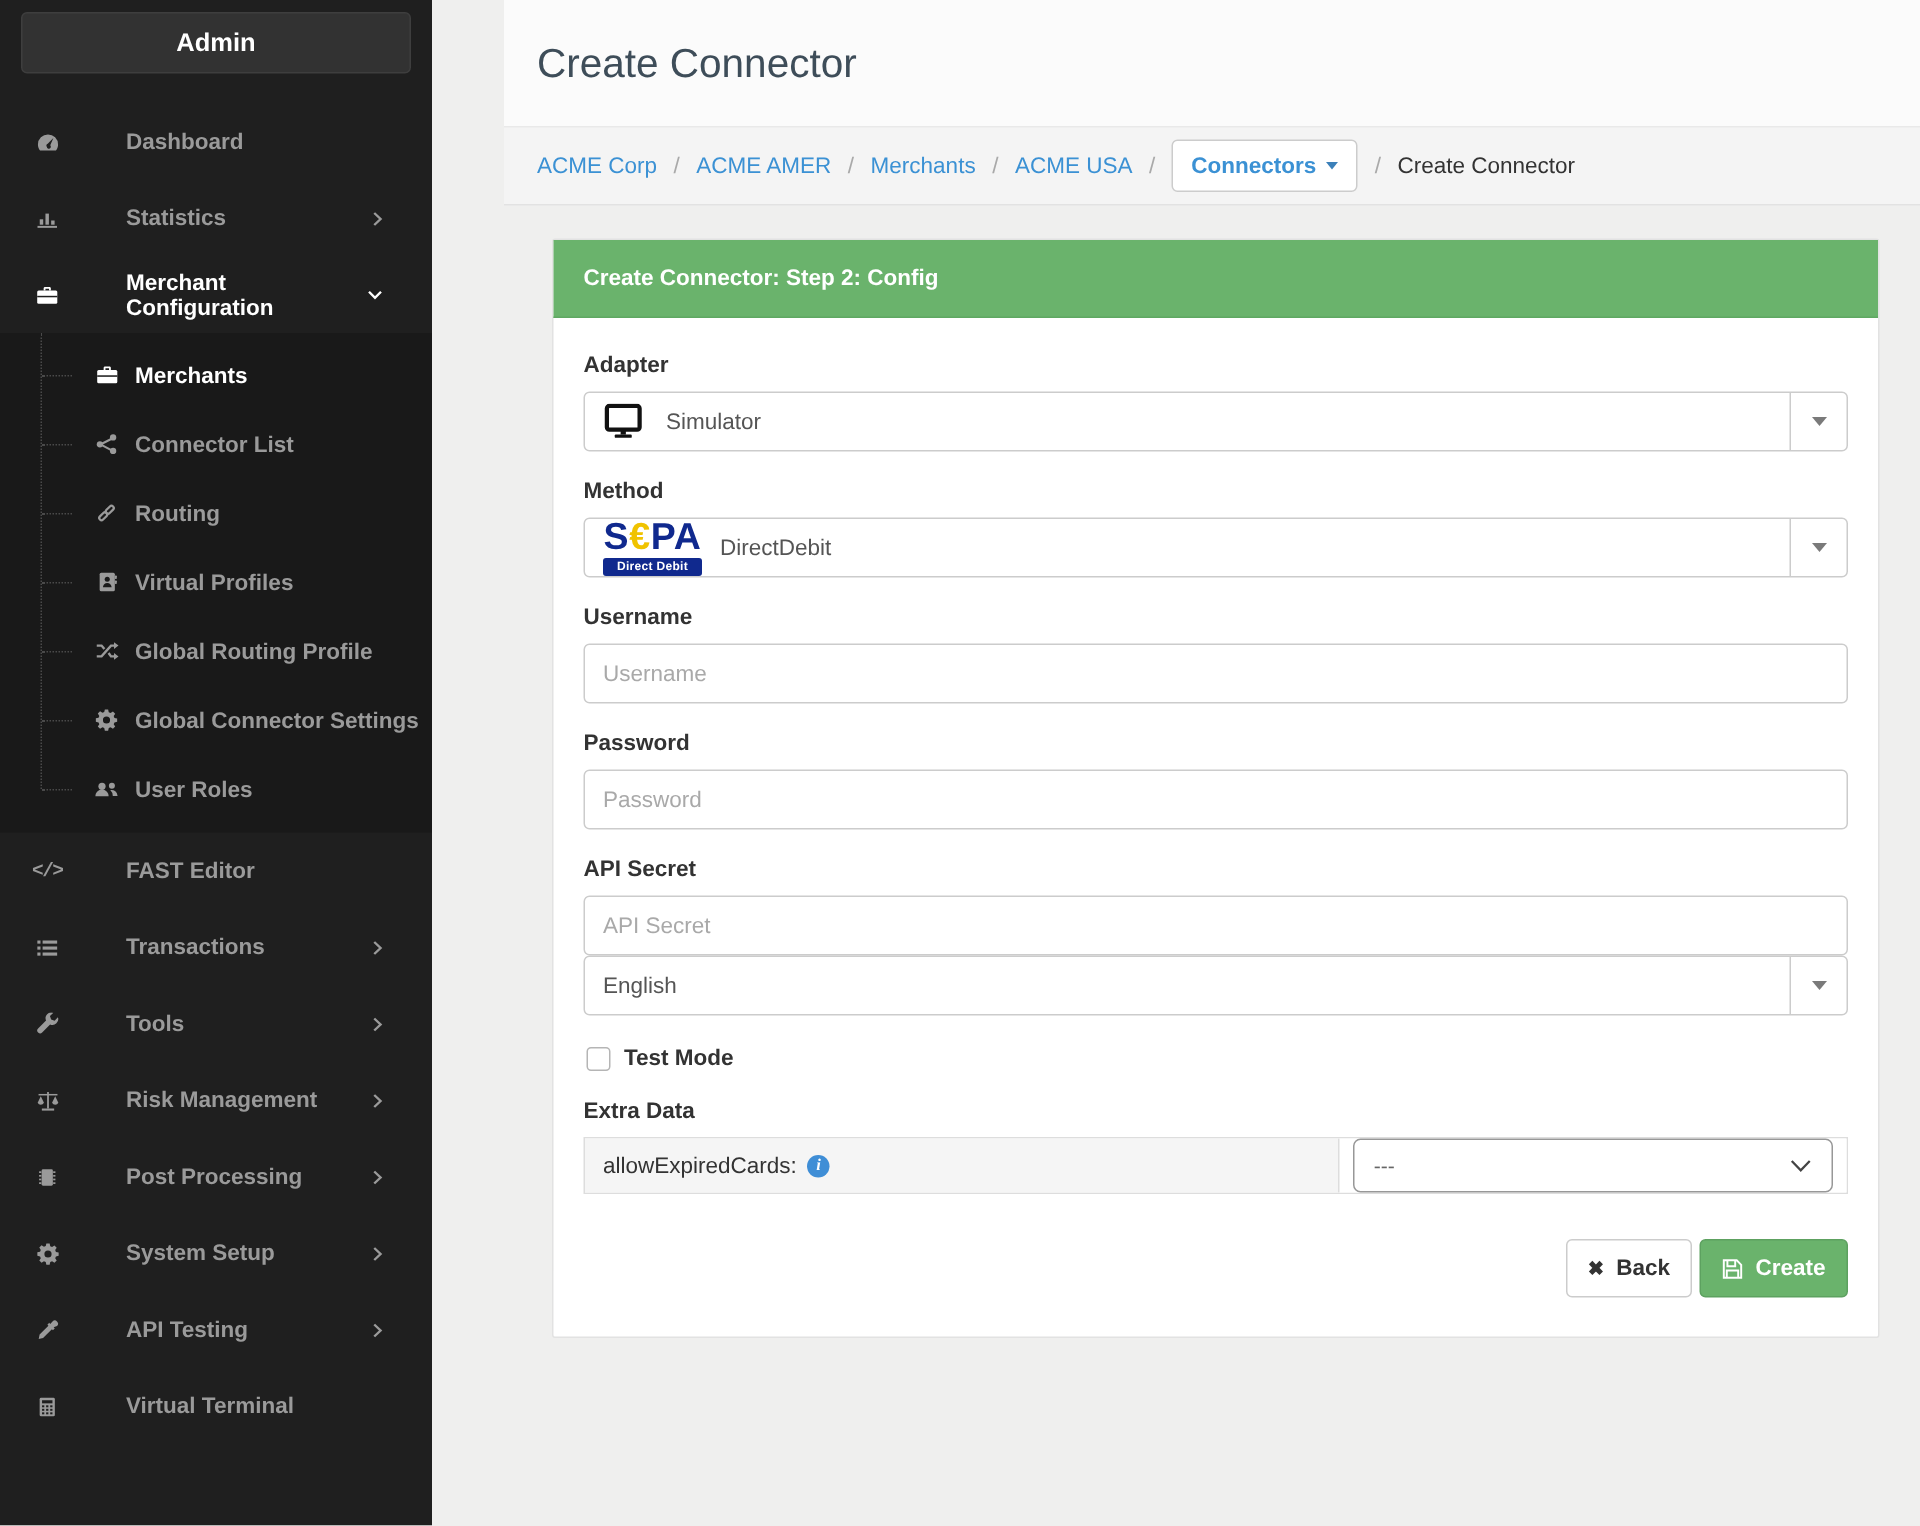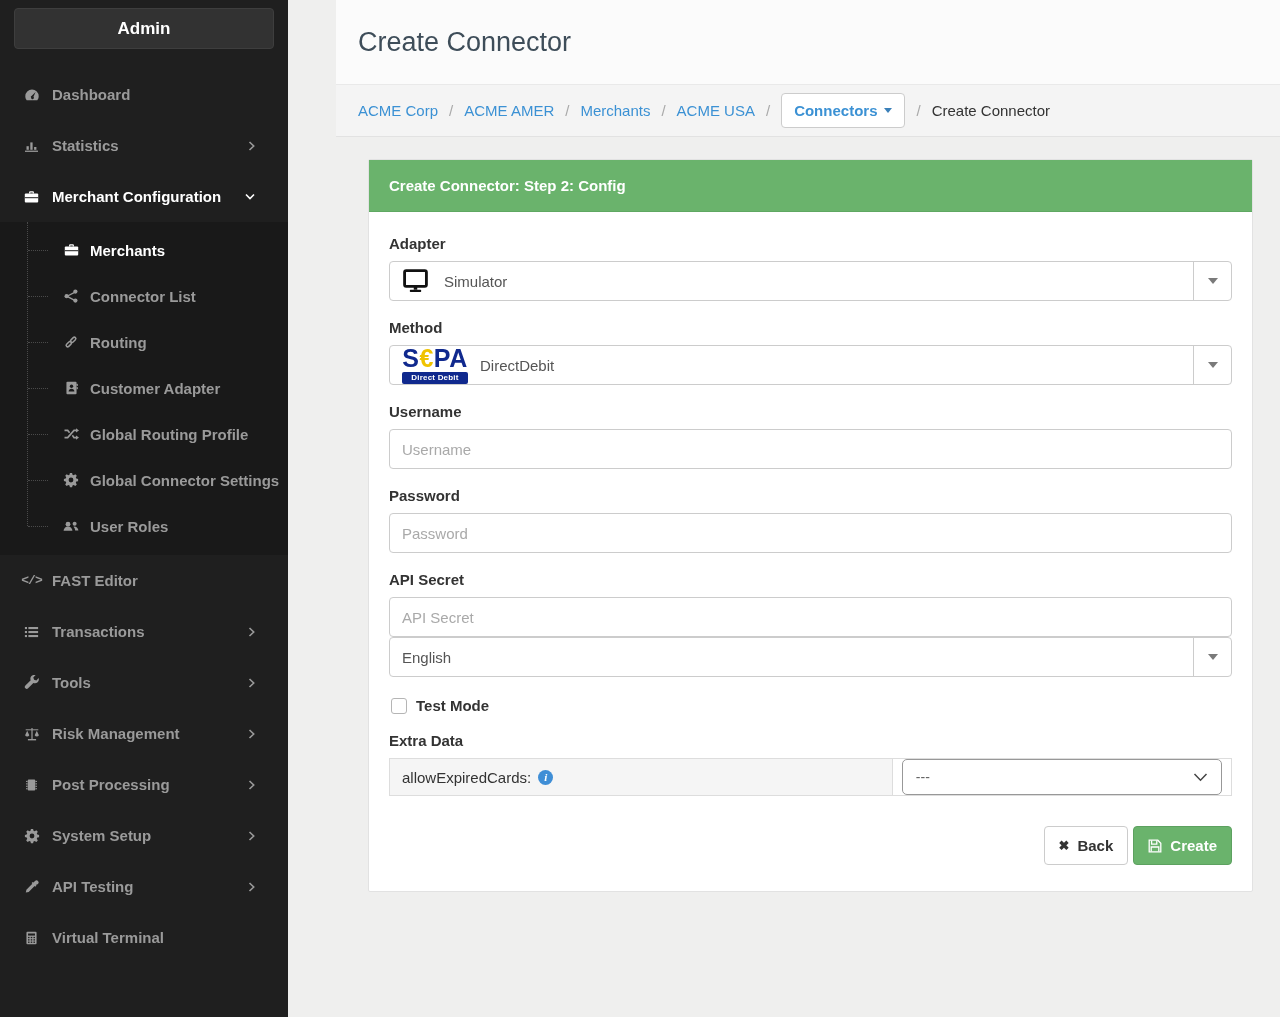--- a/index.html
+++ b/index.html
@@ -29,20 +29,21 @@
     cursor: pointer;
   }
   .nav-item {
     height: 51px;
     display: flex; align-items: center;
     padding: 0 32px 0 22px;
     font-size: 15px; font-weight: 600;
     color: #9a9a9a;
     cursor: pointer;
     position: relative;
+    gap: 32px;
   }
   .nav-item .icon { width: 19px; margin-right: 11px; display:flex; justify-content:center; flex:0 0 19px; }
   .nav-item .chev { margin-left: auto; display:flex; }
   .nav-item.active { color: #ffffff; }
   .submenu {
     background: #191919;
     position: relative;
     padding: 5px 0 6px 0;
   }
   .submenu:before {
@@ -285,21 +286,21 @@
     <div class="sub-item">
       <span class="icon">
         <svg width="15" height="16" viewBox="0 0 16 16" fill="currentColor">
             <rect x="2.6" y="1.4" width="10.8" height="13.2" rx="1.1"></rect>
             <rect x="13.4" y="3.4" width="1.4" height="2.4" rx=".5"></rect>
             <rect x="13.4" y="7" width="1.4" height="2.4" rx=".5"></rect>
             <circle cx="8" cy="6.1" r="1.8" fill="#191919"></circle>
             <path d="M4.9 11.8c0-1.7 1.4-3.1 3.1-3.1s3.1 1.4 3.1 3.1z" fill="#191919"></path>
           </svg>
       </span>
-      <span>Customer Adapter</span>
+      <span>Virtual Profiles</span>
     </div>
     <div class="sub-item">
       <span class="icon">
         <svg width="17" height="16" viewBox="0 0 17 16" fill="none" stroke="currentColor" stroke-width="1.6">
             <path d="M1.5 11.6h3.2L11 4.4h2.6"></path>
             <path d="M1.5 4.4h3.2l1.9 2.3"></path>
             <path d="M9.4 9.3l1.6 2.3h2.6"></path>
             <path d="M13 2.2l3 2.2-3 2.2z" fill="currentColor" stroke="none"></path>
             <path d="M13 9.4l3 2.2-3 2.2z" fill="currentColor" stroke="none"></path>
           </svg>

